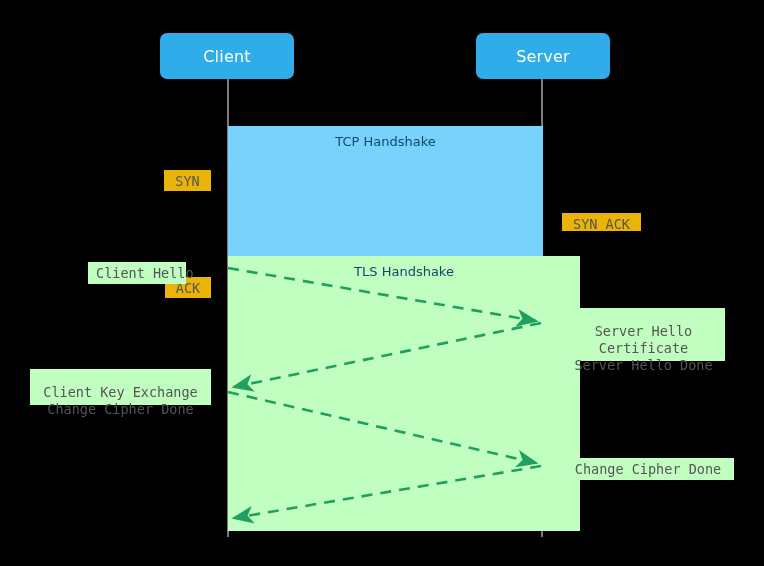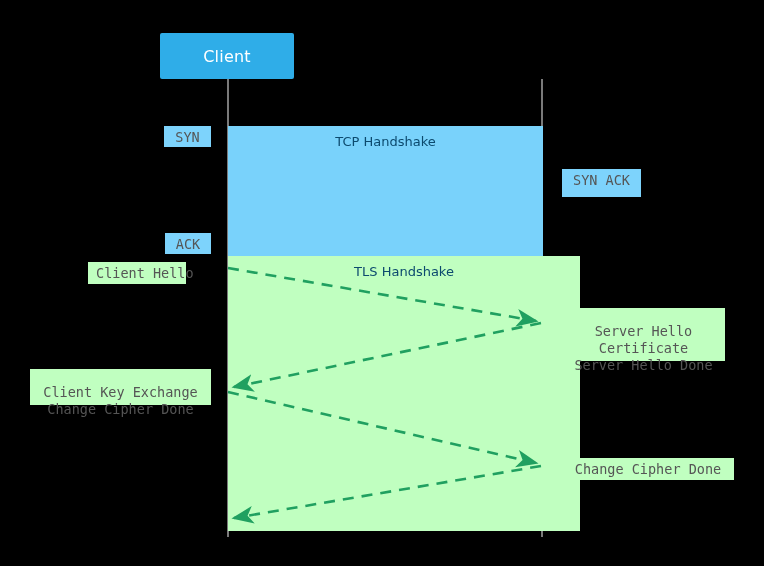--- a/index.html
+++ b/index.html
@@ -20,21 +20,21 @@
   .lifeline {
     position: absolute;
     width: 2px;
     background: #7a7a7a;
   }
 
   
   .participant {
     position: absolute;
     height: 46px;
-    border-radius: 2px;
+    border-radius: 7px;
     background: #2FADE8;
     display: flex;
     align-items: center;
     justify-content: center;
   }
   .participant-label {
     color: #ffffff;
     font-size: 16px;
     font-family: "DejaVu Sans", sans-serif;
     letter-spacing: 0.2px;
@@ -60,21 +60,21 @@
     position: absolute;
     font-family: "DejaVu Sans Mono", monospace;
     font-size: 13.5px;
     line-height: 17px;
     color: #555555;
     padding: 3px 8px;
     box-sizing: border-box;
     white-space: pre;
     text-align: center;
   }
-  .note-blue  { background: #7dd3fc; }
+  .note-blue  { background: #eab308; margin-top: 44px; }
   .note-green { background: #C0FFC0; }
 
   
   #arrows {
     position: absolute;
     left: 0;
     top: 0;
     width: 764px;
     height: 566px;
     pointer-events: none;
@@ -104,24 +104,27 @@
     </defs>
     <line x1="228" y1="268" x2="536" y2="321" stroke="#20A060" stroke-width="2.6" stroke-dasharray="11,8" marker-end="url(#arrowR)"></line>
     <line x1="541" y1="323" x2="234" y2="387" stroke="#20A060" stroke-width="2.6" stroke-dasharray="11,8" marker-end="url(#arrowR)"></line>
     <line x1="228" y1="392" x2="536" y2="463" stroke="#20A060" stroke-width="2.6" stroke-dasharray="11,8" marker-end="url(#arrowR)"></line>
     <line x1="541" y1="466" x2="234" y2="518" stroke="#20A060" stroke-width="2.6" stroke-dasharray="11,8" marker-end="url(#arrowR)"></line>
   </svg>
 
   <div class="participant" style="left:160px; top:33px; width:134px;">
     <span class="participant-label">Client</span>
   </div>
+  <div class="participant" style="left:476px; top:33px; width:134px;">
+    <span class="participant-label">Server</span>
+  </div>
 
   <div class="note note-blue" style="left:164px; top:126px; width:47px; height:21px;">SYN</div>
 
-  <div class="note note-blue" style="left:562px; top:169px; width:79px; height:28px;">SYN ACK</div>
+  <div class="note note-blue" style="left:562px; top:169px; width:79px; height:18px;">SYN ACK</div>
 
   <div class="note note-blue" style="left:165px; top:233px; width:46px; height:21px;">ACK</div>
 
   <div class="note note-green" style="left:88px; top:262px; width:98px; height:22px;">Client Hello</div>
 
   <div class="note note-green" style="left:562px; top:308px; width:163px; height:53px; line-height:17px; padding-top:15px;">Server Hello
 Certificate
 Server Hello Done</div>
 
   <div class="note note-green" style="left:30px; top:369px; width:181px; height:36px; line-height:17px; padding-top:15px;">Client Key Exchange

